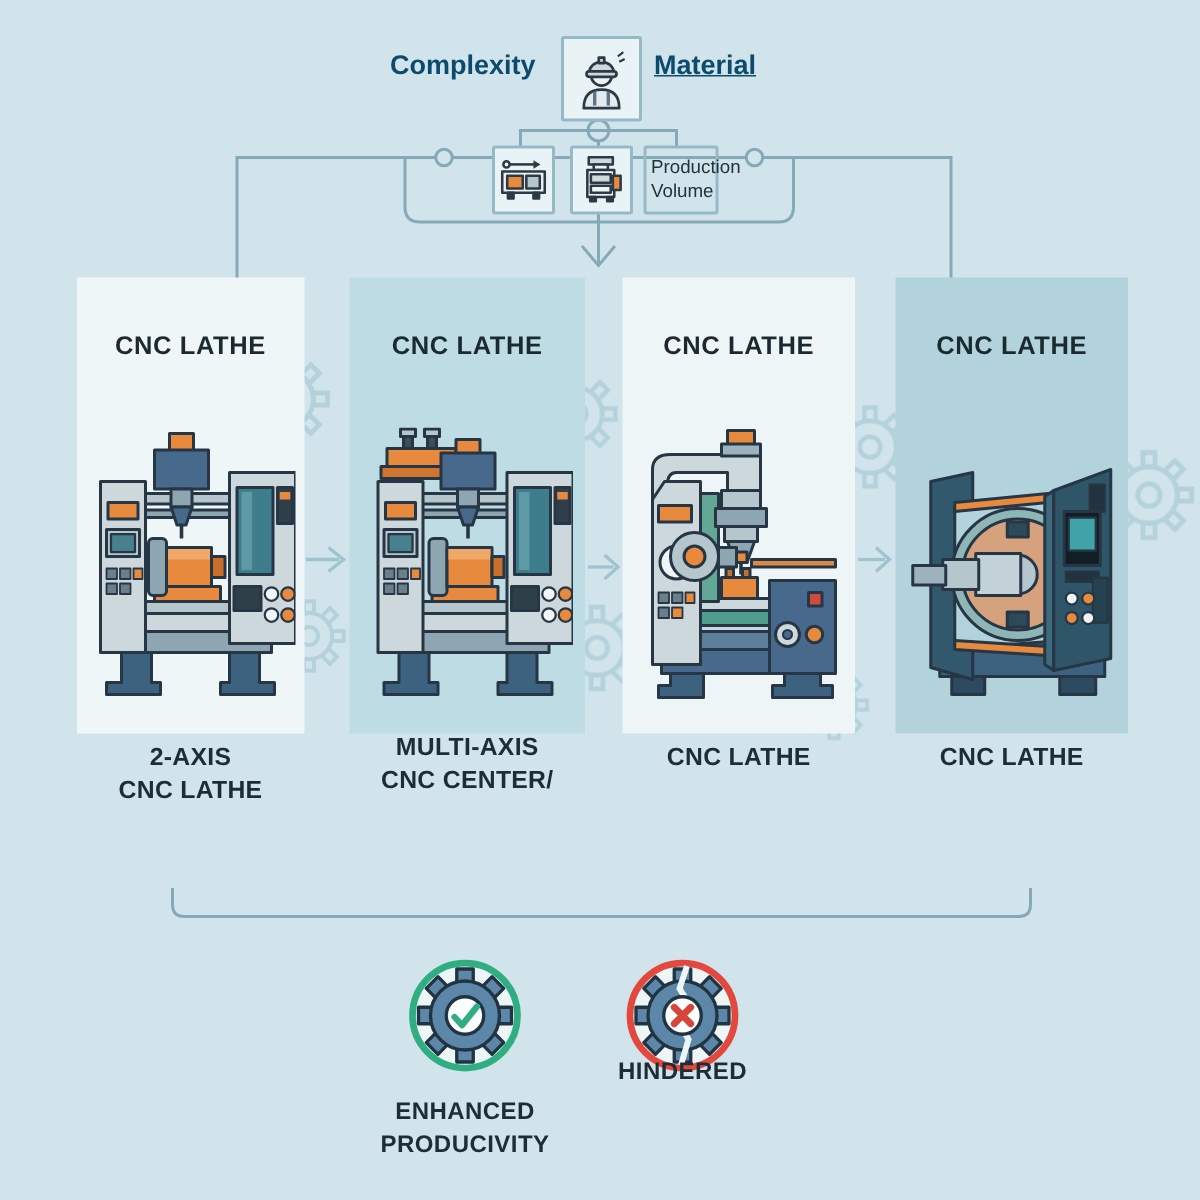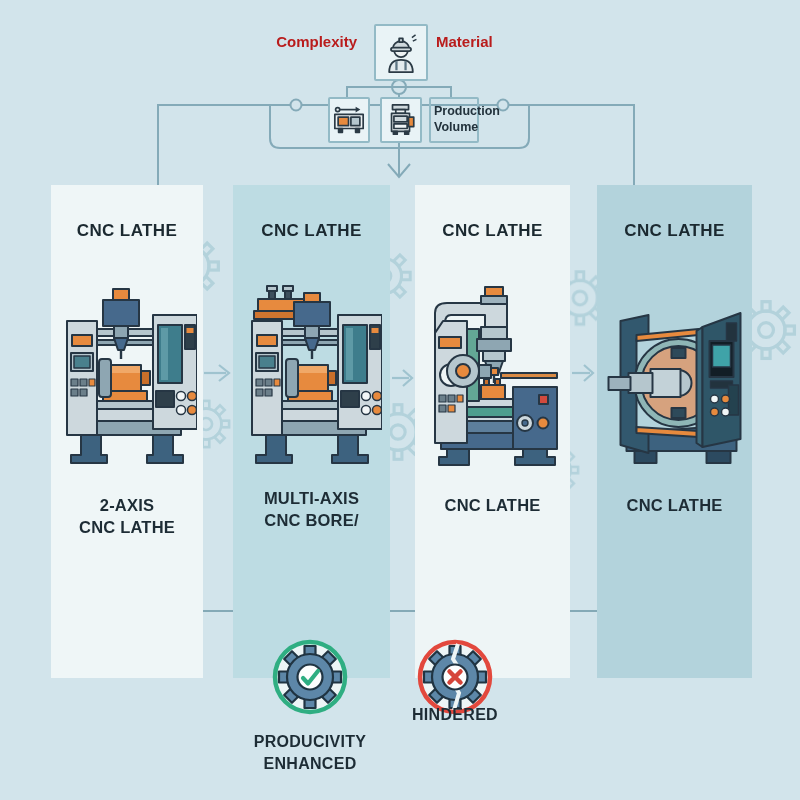--- a/index.html
+++ b/index.html
@@ -2,24 +2,24 @@
 <html><head>
 <meta charset="utf-8">
 <style>
   html,body{margin:0;padding:0;}
   body{width:800px;height:800px;position:relative;overflow:hidden;
        background:#d2e4eb;font-family:"Liberation Sans",sans-serif;color:#1f2e38;}
   .abs{position:absolute;}
   
   .node-box{position:absolute;background:#e9f3f6;border:2px solid #93bac6;border-radius:2px;
             display:flex;align-items:center;justify-content:center;z-index:2;}
-  .factor-label{position:absolute;font-size:15px;font-weight:600;color:#b91c1c;white-space:nowrap;z-index:2;}
-  .pv-lines{position:absolute;font-size:12.5px;font-weight:700;color:#22323c;line-height:1.25;z-index:3;white-space:nowrap;}
+  .factor-label{position:absolute;font-size:18px;font-weight:600;color:#0c4a6e;white-space:nowrap;z-index:2;}
+  .pv-lines{position:absolute;font-size:12.5px;font-weight:400;color:#22323c;line-height:1.25;z-index:3;white-space:nowrap;}
   
-  .panel{position:absolute;top:185px;height:493px;z-index:1;}
+  .panel{position:absolute;top:185px;height:304px;z-index:1;}
   .panel-header{margin-top:36px;text-align:center;font-size:17px;font-weight:700;
                 letter-spacing:.4px;color:#1b2930;}
   .machine{position:absolute;left:50%;transform:translateX(-50%);}
   .panel-label{position:absolute;left:0;right:0;top:309px;text-align:center;
                font-size:16.5px;font-weight:700;line-height:1.35;color:#1d2c35;letter-spacing:.2px;}
   .panel-label.three{top:302px;}
   
   .legend-icon{position:absolute;width:90px;height:90px;z-index:2;}
   .legend-label{position:absolute;text-align:center;font-size:16px;font-weight:700;
                 line-height:1.4;letter-spacing:.3px;color:#1d2c35;z-index:2;}
@@ -87,21 +87,21 @@
       <circle cx="22" cy="21" r="7.5" fill="#eef3f4"></circle>
       <path d="M13,19 a9,8 0 0 1 18,0 Z" fill="#cfd9dd"></path>
       <rect x="20" y="8" width="4" height="4" fill="#cfd9dd"></rect>
       <rect x="11" y="18" width="22" height="4" rx="2" fill="#cfd9dd"></rect>
       <path d="M9,45 Q9,31.5 22,31.5 Q35,31.5 35,45 Z" fill="#e4ebee"></path>
       <path d="M17,33 v10 M27,33 v10" stroke="#5d7584" stroke-width="2.5" fill="none"></path>
     </g>
   </svg>
 </div>
 
-<div class="factor-label" style="left:436px;top:33px;">Material</div>
+<div class="factor-label" style="left:436px;top:33px;text-decoration:underline;">Material</div>
 
 <div class="node-box" style="left:328px;top:97px;width:38px;height:42px;">
   <svg width="34" height="36" viewBox="0 0 36 36">
     <g stroke="#2b3a45" stroke-width="1.8" stroke-linejoin="round">
       <circle cx="6" cy="7" r="2.2" fill="#eef3f4"></circle>
       <line x1="8.5" y1="7" x2="28" y2="7"></line>
       <path d="M30,7 l-5,-3 v6 Z" fill="#2b3a45" stroke="none"></path>
       <rect x="3" y="12" width="30" height="15" fill="#eef3f4"></rect>
       <rect x="6.5" y="15" width="11" height="9" fill="#e78a3e"></rect>
       <rect x="20" y="15" width="9.5" height="9" fill="#b5c6cd"></rect>
@@ -231,21 +231,21 @@
       <g stroke-width="1.5">
         <circle cx="124" cy="111" r="4.5" fill="#f2f6f7"></circle>
         <circle cx="135" cy="111" r="4.5" fill="#e78a3e"></circle>
         <circle cx="124" cy="125" r="4.5" fill="#f2f6f7"></circle>
         <circle cx="135" cy="125" r="4.5" fill="#e78a3e"></circle>
       </g>
     </g>
   </svg>
   <div class="panel-label three">
     <div>MULTI-AXIS</div>
-    <div>CNC BORE/</div>
+    <div>CNC CENTER/</div>
   </div>
 </div>
 
 <div class="panel" style="left:415px;width:155px;background:#eef5f6;">
   <div class="panel-header">CNC LATHE</div>
   <svg class="machine" style="top:98px;" width="140" height="190" viewBox="0 0 140 190">
     <g stroke="#263644" stroke-width="2" stroke-linejoin="round">
       <path d="M24,164 L46,164 L46,182 L16,182 L16,174 L24,174 Z" fill="#3d627f"></path>
       <path d="M100,164 L124,164 L124,174 L132,174 L132,182 L92,182 L92,174 L100,174 Z" fill="#3d627f"></path>
       <rect x="18" y="148" width="108" height="18" fill="#46698c"></rect>
@@ -343,22 +343,22 @@
       <rect x="-5.5" y="-31" width="11" height="9" transform="rotate(225)"></rect>
       <rect x="-5.5" y="-31" width="11" height="9" transform="rotate(270)"></rect>
       <rect x="-5.5" y="-31" width="11" height="9" transform="rotate(315)"></rect>
       <circle r="23"></circle>
       <circle r="12.5" fill="#fdfefe"></circle>
     </g>
     <path d="M-7,1 L-2,6.5 L8,-6" fill="none" stroke="#2fae82" stroke-width="4.2" stroke-linecap="round" stroke-linejoin="round"></path>
   </svg>
 </div>
 <div class="legend-label" style="left:225px;top:731px;width:170px;">
+  <div>ENHANCED</div>
   <div>PRODUCIVITY</div>
-  <div>ENHANCED</div>
 </div>
 
 <div class="legend-icon" style="left:410px;top:632px;">
   <svg width="90" height="90" viewBox="-45 -45 90 90">
     <circle r="35" fill="#edf5f6" stroke="#e2483d" stroke-width="4.5"></circle>
     <g fill="#5d87a8" stroke="#203442" stroke-width="2.2" stroke-linejoin="round">
       <rect x="-5.5" y="-31" width="11" height="9"></rect>
       <rect x="-5.5" y="-31" width="11" height="9" transform="rotate(45)"></rect>
       <rect x="-5.5" y="-31" width="11" height="9" transform="rotate(90)"></rect>
       <rect x="-5.5" y="-31" width="11" height="9" transform="rotate(135)"></rect>

